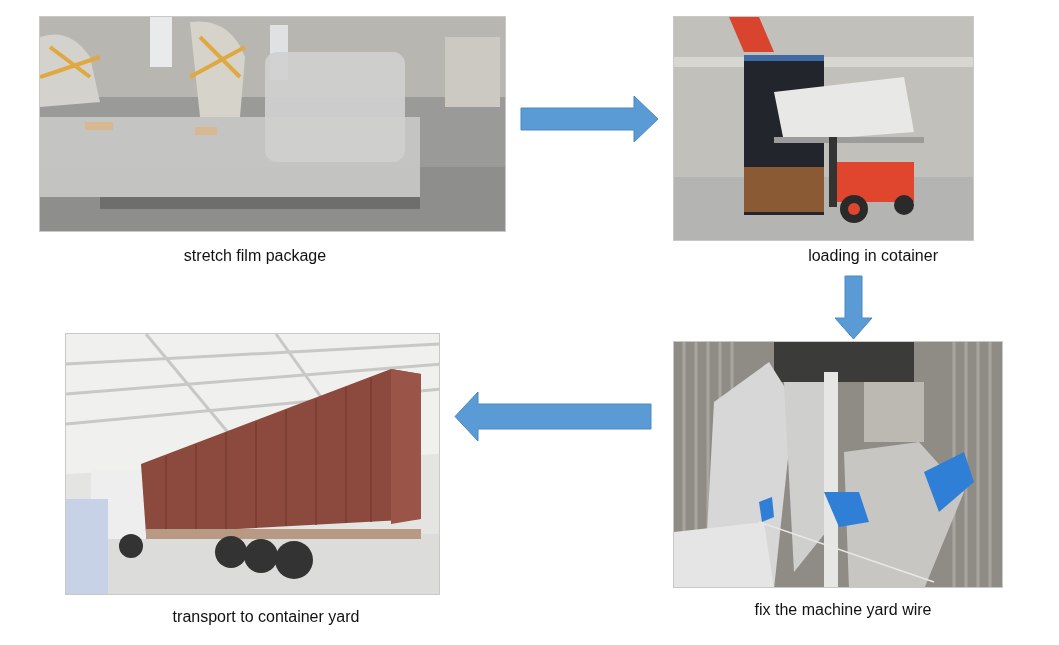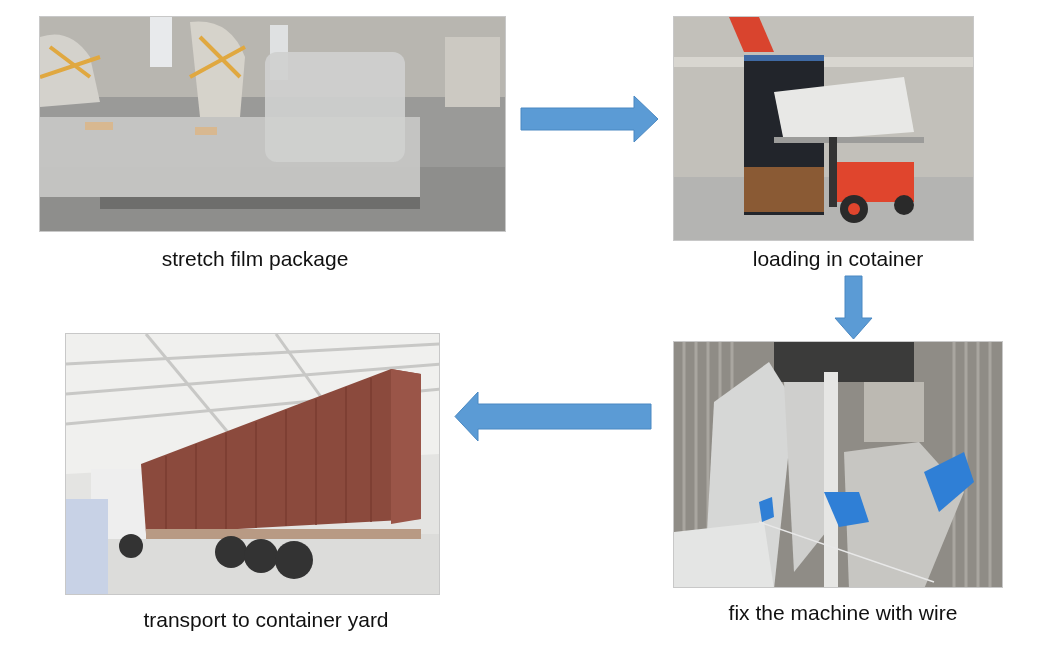--- a/index.html
+++ b/index.html
@@ -1,18 +1,18 @@
 <!DOCTYPE html>
 <html><head>
   <meta charset="utf-8">
   <style>
     html, body { margin: 0; padding: 0; background: #ffffff; }
     body { width: 1059px; height: 645px; position: relative; overflow: hidden; font-family: "Liberation Sans", sans-serif; }
     .photo { position: absolute; overflow: hidden; border: 1px solid #c8c8c8; box-sizing: border-box; }
-    .caption { position: absolute; font-size: 21px; color: #111; white-space: nowrap; text-align: center; }
+    .caption { position: absolute; font-size: 16px; color: #111; white-space: nowrap; text-align: center; }
     .arrow { position: absolute; }
     svg { display: block; }
   </style>
 </head>
 <body>
 
 <div class="photo" style="left:39px;top:16px;width:467px;height:216px;">
   <svg width="467" height="216" viewBox="0 0 467 216">
     <rect width="467" height="216" fill="#9a9a98"></rect>
     <rect width="467" height="80" fill="#b8b6b0"></rect>
@@ -49,21 +49,21 @@
     <rect x="70" y="150" width="80" height="45" fill="#8a5a34"></rect>
     <path d="M100 75 L230 60 L240 115 L110 125Z" fill="#e8e8e6"></path>
     <rect x="100" y="120" width="150" height="6" fill="#9c9c9a"></rect>
     <rect x="160" y="145" width="80" height="40" fill="#e0452d"></rect>
     <circle cx="180" cy="192" r="14" fill="#2a2a2a"></circle>
     <circle cx="180" cy="192" r="6" fill="#e0452d"></circle>
     <circle cx="230" cy="188" r="10" fill="#2a2a2a"></circle>
     <rect x="155" y="120" width="8" height="70" fill="#333"></rect>
   </svg>
 </div>
-<div class="caption" style="left:738px;top:247px;width:200px;">loading in cotainer</div>
+<div class="caption" style="left:738px;top:247px;width:200px;text-align:right;">loading in cotainer</div>
 
 <div class="arrow" style="left:834px;top:275px;">
   <svg width="40" height="66" viewBox="0 0 40 66">
     <polygon points="11,1 28,1 28,43 38,43 19.5,64 1,43 11,43" fill="#5b9bd5" stroke="#4a88c2" stroke-width="1"></polygon>
   </svg>
 </div>
 
 <div class="photo" style="left:673px;top:341px;width:330px;height:247px;">
   <svg width="330" height="247" viewBox="0 0 330 247">
     <rect width="330" height="247" fill="#8f8c86"></rect>
@@ -84,21 +84,21 @@
     <rect x="150" y="30" width="14" height="217" fill="#e6e6e4"></rect>
     <rect x="190" y="40" width="60" height="60" fill="#bcb9b2"></rect>
     <path d="M170 110 L245 100 L290 150 L250 247 L175 247Z" fill="#c7c6c2"></path>
     <path d="M250 130 L290 110 L300 140 L265 170Z" fill="#2f7fd6"></path>
     <path d="M150 150 L185 150 L195 180 L165 185Z" fill="#2f7fd6"></path>
     <path d="M85 160 L98 155 L100 175 L88 180Z" fill="#2f7fd6"></path>
     <path d="M0 190 L90 180 L100 247 L0 247Z" fill="#e4e5e4"></path>
     <line x1="85" y1="180" x2="260" y2="240" stroke="#e8e8e8" stroke-width="1.5"></line>
   </svg>
 </div>
-<div class="caption" style="left:718px;top:601px;width:250px;">fix the machine with wire</div>
+<div class="caption" style="left:718px;top:601px;width:250px;">fix the machine yard wire</div>
 
 <div class="arrow" style="left:454px;top:391px;">
   <svg width="200" height="52" viewBox="0 0 200 52">
     <polygon points="197,13 24,13 24,1 1,25.5 24,50 24,38 197,38" fill="#5b9bd5" stroke="#4a88c2" stroke-width="1"></polygon>
   </svg>
 </div>
 
 <div class="photo" style="left:65px;top:333px;width:375px;height:262px;">
   <svg width="375" height="262" viewBox="0 0 375 262">
     <rect width="375" height="262" fill="#e4e4e2"></rect>

